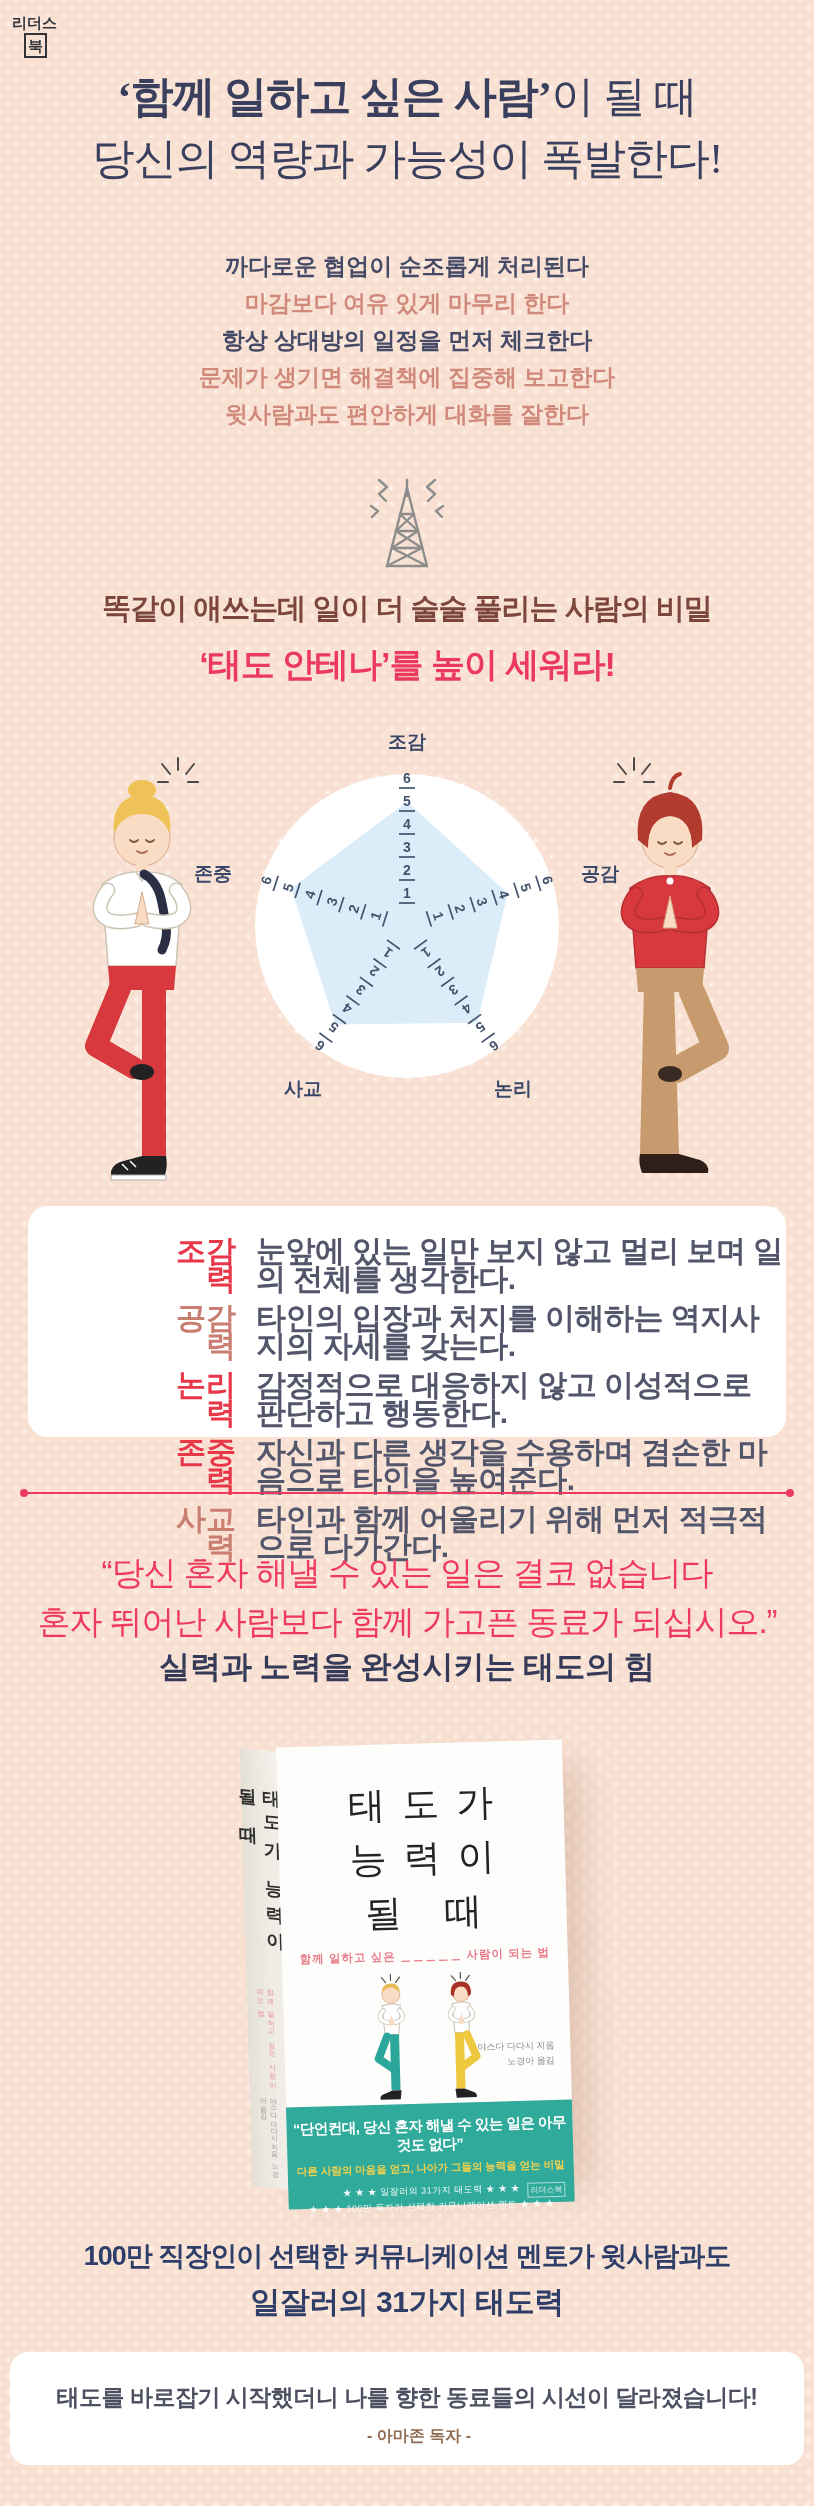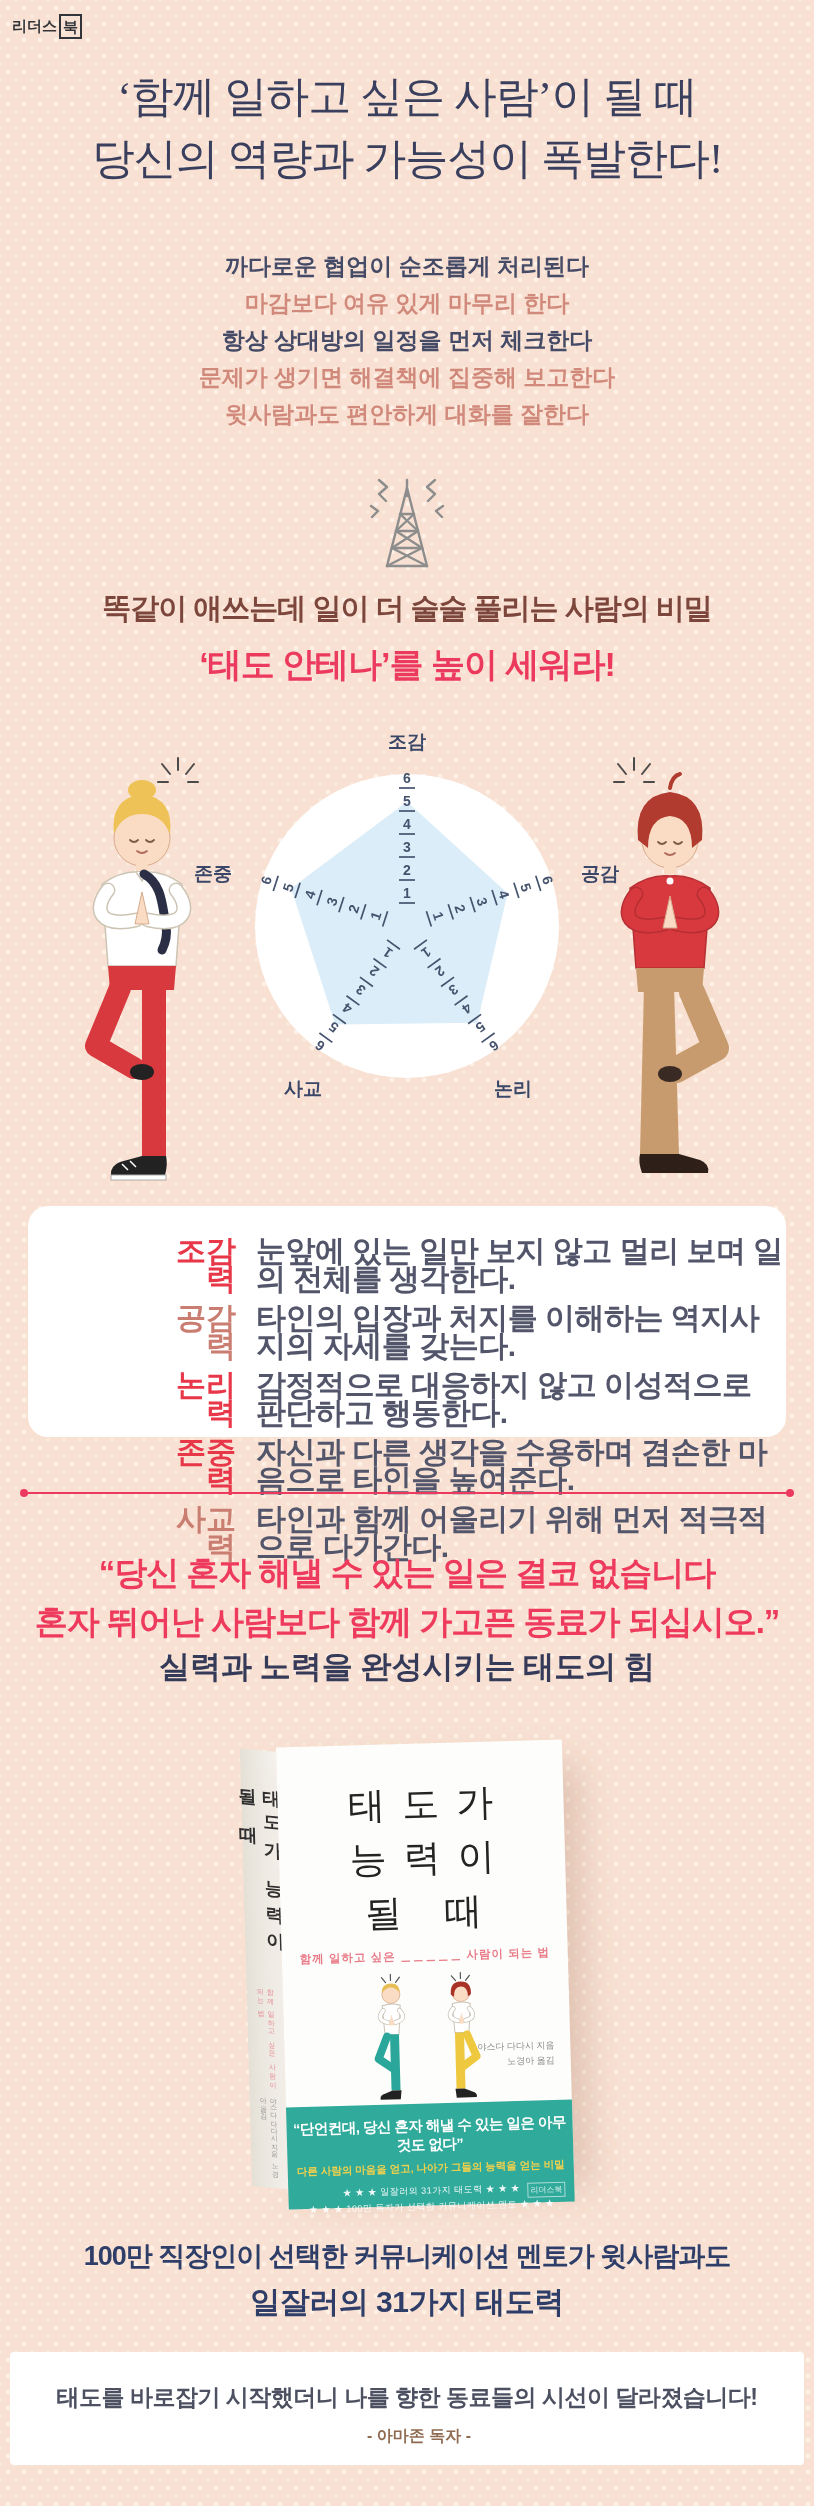--- a/index.html
+++ b/index.html
@@ -3,26 +3,26 @@
 <meta charset="utf-8">
 <style>
   html,body{margin:0;padding:0;}
   body{font-family:"Liberation Sans",sans-serif;}
   .page{position:relative;width:814px;height:2506px;overflow:hidden;
     background-color:#f8e1d3;
     background-image:radial-gradient(#fdf0e6 2.4px, rgba(253,240,230,0) 2.6px),
                      radial-gradient(#fbe9db 1.8px, rgba(251,233,219,0) 2px);
     background-size:16px 16px;background-position:0 0,8px 8px;}
   
-  .logo{position:absolute;left:12px;top:14px;display:flex;align-items:center;color:#33343a;font-weight:700;font-size:15px;}
+  .logo{position:absolute;left:12px;top:14px;display:flex;align-items:center;color:#33343a;font-weight:700;font-size:15px;flex-direction:column;}
   .logo-box{display:inline-block;border:2px solid #33343a;padding:3px 2px;margin-left:2px;line-height:1;}
   
   .hero{position:absolute;top:66px;left:0;width:100%;text-align:center;
     font-family:"Liberation Serif",serif;color:#3a3f5e;font-size:43px;line-height:62px;letter-spacing:-1px;}
-  .hero .q{font-weight:400;}
+  .hero .q{font-weight:700;}
   
   .traits{position:absolute;top:248px;left:0;width:100%;margin:0;padding:0;list-style:none;
     text-align:center;font-size:23px;line-height:37px;font-weight:600;}
   .t-navy{color:#454a66;}
   .t-salmon{color:#d0897b;}
   
   .antenna{position:absolute;left:347px;top:474px;}
   
   .secret{position:absolute;top:589px;left:0;width:100%;text-align:center;}
   .secret-l1{font-size:29px;font-weight:700;color:#7c463c;letter-spacing:-1px;}
@@ -45,21 +45,21 @@
   .ab-red{color:#e83748;}
   .ab-salmon{color:#ca7e71;}
   .ab-desc{color:#53566b;font-weight:600;letter-spacing:-0.5px;}
   
   .divider{position:absolute;left:22px;top:1492px;width:770px;height:2px;background:#ec3a5e;}
   .divider::before,.divider::after{content:"";position:absolute;top:-3px;width:8px;height:8px;border-radius:50%;background:#ec3a5e;}
   .divider::before{left:-2px;}
   .divider::after{right:-2px;}
   
   .quote{position:absolute;top:1548px;left:0;width:100%;text-align:center;}
-  .quote-l{font-size:33px;line-height:49px;font-weight:700;color:#ee3a5c;letter-spacing:-1px;}
+  .quote-l{font-size:33px;line-height:49px;font-weight:400;color:#ee3a5c;letter-spacing:-1px;}
   .quote-sub{font-family:"Liberation Serif",serif;font-size:31px;font-weight:600;color:#343a58;}
   
   .book-wrap{position:absolute;left:246px;top:1744px;transform:rotate(-1.6deg);}
   .book{display:flex;}
   .spine{width:36px;height:438px;background:linear-gradient(90deg,#e4e0d6,#f6f4ef);transform:skewY(7deg) translateY(2px);
     display:flex;flex-direction:column;align-items:center;box-sizing:border-box;padding:26px 0 14px 0;}
   .spine-title{writing-mode:vertical-rl;font-family:"Liberation Serif",serif;font-size:18px;letter-spacing:8px;color:#2e2e2e;font-weight:600;}
   .spine-sub{writing-mode:vertical-rl;font-size:7px;color:#e8909a;letter-spacing:2px;margin-top:12px;}
   .spine-author{writing-mode:vertical-rl;font-size:7px;color:#999999;margin-top:auto;}
   .front{width:286px;height:426px;background:#fdfdfb;position:relative;display:flex;flex-direction:column;
@@ -73,21 +73,21 @@
   .band-quote{font-size:14.5px;font-weight:800;color:#ffffff;letter-spacing:-0.5px;}
   .band-sub{font-size:10.5px;color:#f2d14d;margin-top:7px;font-weight:700;}
   .band-stars{font-size:9px;color:rgba(255,255,255,0.92);margin-top:9px;letter-spacing:0.5px;}
   .band-stars2{margin-top:3px;}
   .band-logo{position:absolute;right:9px;bottom:5px;font-size:8px;color:rgba(255,255,255,0.85);border:1px solid rgba(255,255,255,0.6);padding:1px 2px;}
   
   .outro{position:absolute;top:2238px;left:0;width:100%;text-align:center;color:#2e3e68;}
   .outro-l1{font-size:27px;font-weight:600;letter-spacing:-1px;}
   .outro-l2{font-size:30px;font-weight:800;margin-top:8px;letter-spacing:-0.5px;}
   
-  .review{position:absolute;left:10px;top:2352px;width:794px;height:113px;background:#ffffff;border-radius:4px;
+  .review{position:absolute;left:10px;top:2352px;width:794px;height:113px;background:#ffffff;border-radius:18px;
     box-sizing:border-box;padding-top:30px;text-align:center;}
   .review-text{font-size:23px;color:#4c5060;font-weight:600;letter-spacing:-0.5px;}
   .review-src{font-size:16px;color:#8f6a50;margin-top:13px;font-weight:600;padding-left:24px;}
 </style>
 </head>
 <body>
 
 <div class="page">
 
   <div class="logo">

